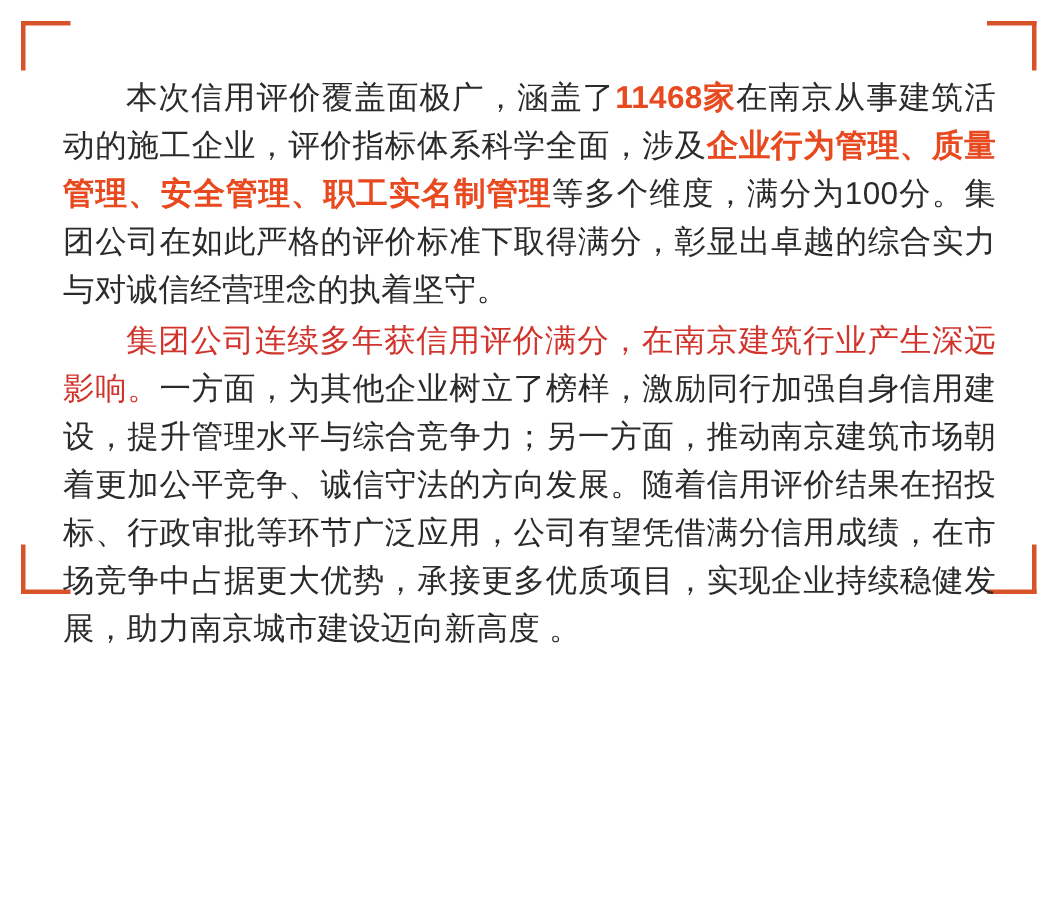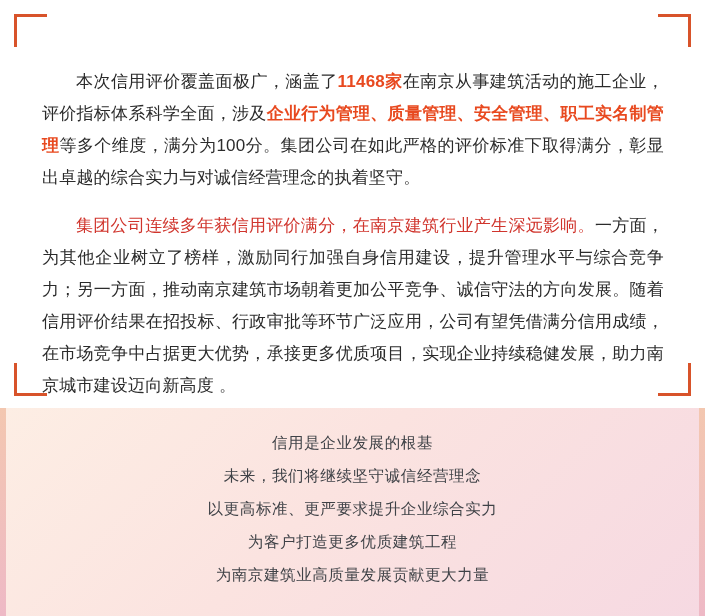--- a/index.html
+++ b/index.html
@@ -65,22 +65,22 @@
   }
 
   .article-body {
     position: absolute;
     left: 28px;
     top: 36px;
     width: 622px;
   }
 
   .para {
-    margin: 16px 0 2px 0;
-    font-size: 17px;
+    margin: 0 0 2px 0;
+    font-size: 21px;
     line-height: 32px;
     color: #2b2b2b;
     text-align: justify;
     text-justify: inter-ideograph;
     letter-spacing: 0.2px;
   }
   .para.indent {
     text-indent: 2em;
   }
   .hl-orange {
@@ -142,25 +142,14 @@
     <span class="corner tr"></span>
     <span class="corner bl"></span>
     <span class="corner br"></span>
 
     <div class="article-body">
       <p class="para indent" id="para-1"><span>本次信用评价覆盖面极广，涵盖了</span><span class="hl-orange">11468家</span><span>在南京从事建筑活动的施工企业，评价指标体系科学全面，涉及</span><span class="hl-orange">企业行为管理、质量管理、安全管理、职工实名制管理</span><span>等多个维度，满分为100分。集团公司在如此严格的评价标准下取得满分，彰显出卓越的综合实力与对诚信经营理念的执着坚守。</span></p>
       <p class="para indent" id="para-2"><span class="hl-red-bold">集团公司连续多年获信用评价满分，在南京建筑行业产生深远影响。</span><span>一方面，为其他企业树立了榜样，激励同行加强自身信用建设，提升管理水平与综合竞争力；另一方面，推动南京建筑市场朝着更加公平竞争、诚信守法的方向发展。随着信用评价结果在招投标、行政审批等环节广泛应用，公司有望凭借满分信用成绩，在市场竞争中占据更大优势，承接更多优质项目，实现企业持续稳健发展，助力南京城市建设迈向新高度 。</span></p>
     </div>
   </div>
 
-  <div class="slogan-panel">
-    <span class="slogan-accent-left"></span>
-    <span class="slogan-accent-right"></span>
-    <div class="slogan-lines">
-      <div class="slogan-line">信用是企业发展的根基</div>
-      <div class="slogan-line">未来，我们将继续坚守诚信经营理念</div>
-      <div class="slogan-line">以更高标准、更严要求提升企业综合实力</div>
-      <div class="slogan-line">为客户打造更多优质建筑工程</div>
-      <div class="slogan-line">为南京建筑业高质量发展贡献更大力量</div>
-    </div>
-  </div>
 
 </div>
 
 </body></html>

